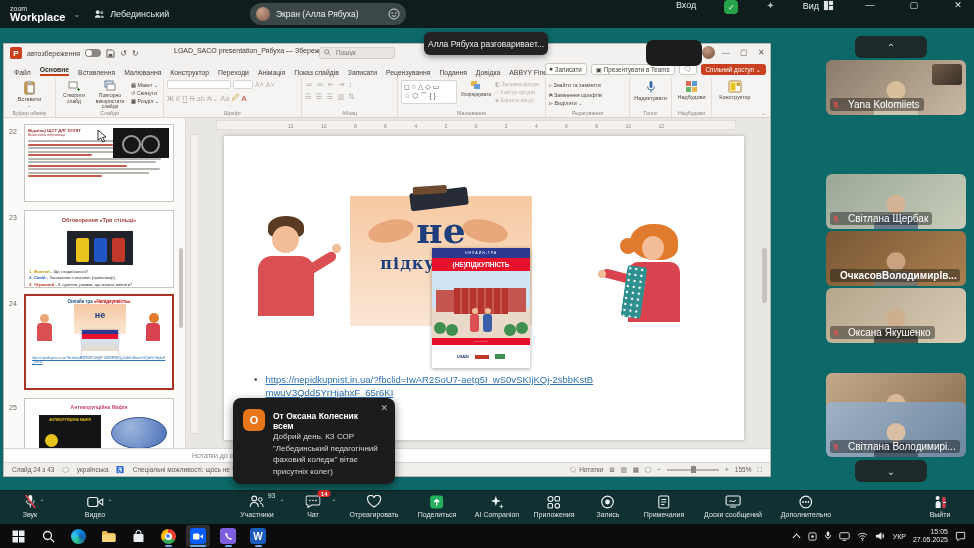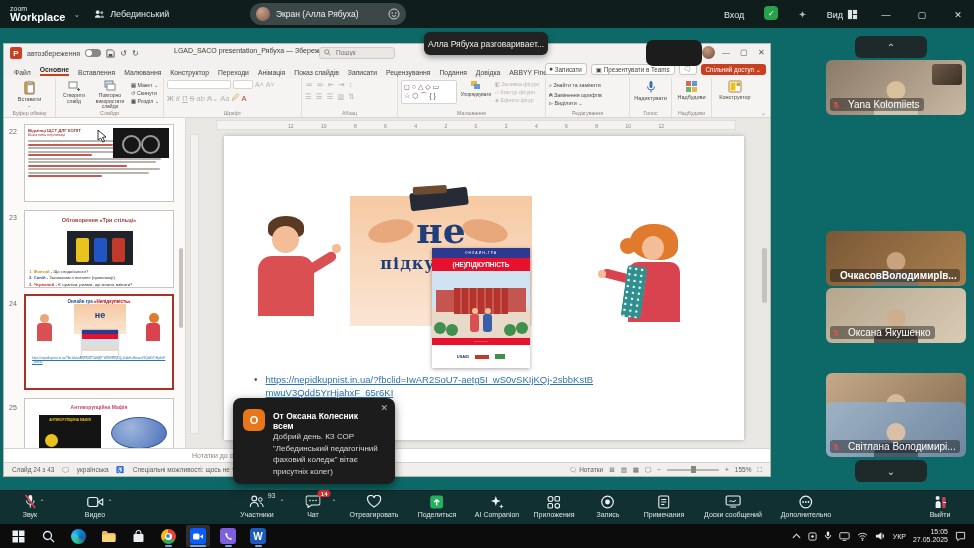--- a/index.html
+++ b/index.html
@@ -10,21 +10,21 @@
   
   #zoombar{position:absolute;left:0;top:0;width:974px;height:28px;background:#101d1d;color:#e8ecec;display:flex;align-items:center;}
   .zb-logo{display:flex;flex-direction:column;line-height:1;margin-left:10px;}
   .zb-logo .small{font-size:7px;color:#dfe5e5;}
   .zb-logo .big{font-size:11px;font-weight:bold;color:#fff;}
   .zb-chev{color:#9fb0b0;font-size:8px;margin:0 14px 0 8px;}
   .zb-tab{display:flex;align-items:center;gap:5px;font-size:9px;color:#e4e9e9;}
   .zb-pill{position:absolute;left:250px;top:3px;width:156px;height:22px;background:#3c4848;border-radius:12px;display:flex;align-items:center;gap:6px;padding:0 6px;}
   .zb-pill .av{width:14px;height:14px;border-radius:50%;background:radial-gradient(circle at 35% 30%,#caa08a,#7a5a48);}
   .zb-pill .txt{font-size:8.5px;color:#f0f3f3;white-space:nowrap;}
-  .zb-right{position:absolute;right:8px;top:0;height:20px;display:flex;align-items:flex-end;gap:20px;}
+  .zb-right{position:absolute;right:8px;top:0;height:20px;display:flex;align-items:flex-start;gap:28px;}
   .zb-signin{font-size:9px;color:#e4e9e9;}
   .zb-shield{width:14px;height:14px;border-radius:4px;background:#27a24a;color:#fff;font-size:8px;display:flex;align-items:center;justify-content:center;}
   .zb-spark{color:#aeb8b8;font-size:10px;}
   .zb-view{display:flex;align-items:center;gap:4px;font-size:9px;}
   .wctl{font-size:9px;color:#dfe5e5;width:16px;text-align:center;}
 
   
   #toast{position:absolute;left:424px;top:32px;width:124px;height:23px;background:#222;border-radius:6px;display:flex;align-items:center;justify-content:center;font-size:8.5px;color:#efefef;box-shadow:0 2px 6px rgba(0,0,0,.4);z-index:30;}
   #share-ind{position:absolute;left:646px;top:40px;width:56px;height:26px;background:#1c1c1c;border-radius:7px;z-index:29;}
 
@@ -602,20 +602,32 @@
       <div class="pname">
           <svg width="8" height="8" viewBox="0 0 10 10">
             <rect x="3.6" y="0.8" width="2.8" height="4.8" rx="1.4" fill="#e05252"></rect>
             <path d="M2.3 4.8a2.7 2.7 0 0 0 5.4 0" fill="none" stroke="#e05252"></path>
             <line x1="5" y1="7.5" x2="5" y2="9.2" stroke="#e05252"></line>
             <line x1="1.4" y1="0.8" x2="8.6" y2="9.2" stroke="#e05252" stroke-width="1.2"></line>
           </svg>
           <span>Yana Kolomiiets</span>
         </div>
     </div>
+    <div class="ptile t3" style="top:174px">
+      <div class="fig"></div>
+      <div class="pname">
+          <svg width="8" height="8" viewBox="0 0 10 10">
+            <rect x="3.6" y="0.8" width="2.8" height="4.8" rx="1.4" fill="#e05252"></rect>
+            <path d="M2.3 4.8a2.7 2.7 0 0 0 5.4 0" fill="none" stroke="#e05252"></path>
+            <line x1="5" y1="7.5" x2="5" y2="9.2" stroke="#e05252"></line>
+            <line x1="1.4" y1="0.8" x2="8.6" y2="9.2" stroke="#e05252" stroke-width="1.2"></line>
+          </svg>
+          <span>Світлана Щербак</span>
+        </div>
+    </div>
     <div class="ptile t4" style="top:231px">
       <div class="fig"></div>
       <div class="pname">
           <svg width="8" height="8" viewBox="0 0 10 10">
             <rect x="3.6" y="0.8" width="2.8" height="4.8" rx="1.4" fill="#e05252"></rect>
             <path d="M2.3 4.8a2.7 2.7 0 0 0 5.4 0" fill="none" stroke="#e05252"></path>
             <line x1="5" y1="7.5" x2="5" y2="9.2" stroke="#e05252"></line>
             <line x1="1.4" y1="0.8" x2="8.6" y2="9.2" stroke="#e05252" stroke-width="1.2"></line>
           </svg>
           <span>ОчкасовВолодимирІв...</span>

